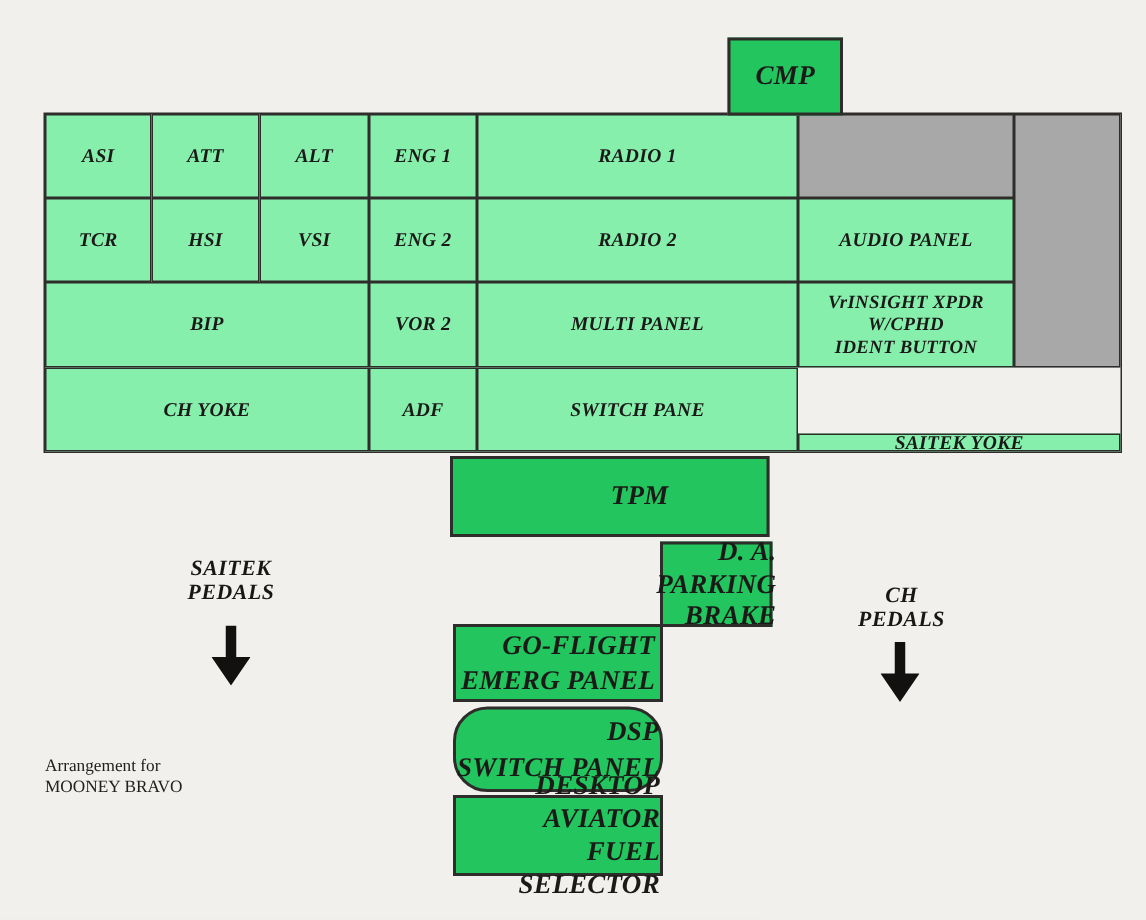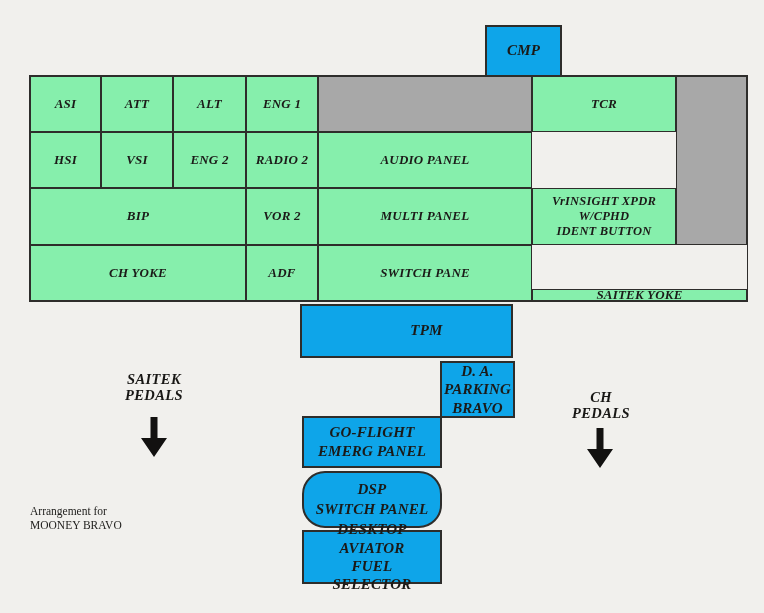--- a/index.html
+++ b/index.html
@@ -28,24 +28,24 @@
     letter-spacing:0.2px;
   }
   .cell.gray { background:#a8a8a8; }
   .cell.small { font-size:12.5px; line-height:1.22; }
   .span3 { grid-column:span 3; }
   .span2 { grid-column:span 2;margin-top:44px; }
   .gray-right-col { grid-column:7; grid-row:1 / 4; }
   
   .box {
     position:absolute; box-sizing:border-box;
-    border:2px solid #2e2d2b; background:#0ea5e9;
+    border:2px solid #2e2d2b; background:#22c55e;
     display:flex; align-items:center; justify-content:center;
-    text-align:center;
-    font-style:italic; font-weight:bold; font-size:15px; line-height:1.3;
+    text-align:right;
+    font-style:italic; font-weight:bold; font-size:18px; line-height:1.3;
     color:#1b1a18; white-space:pre-line; letter-spacing:0.2px;
   }
   #cmp-box      { left:485px; top:25px;  width:77px;  height:52px; z-index:3; }
   #tpm-box      { left:300px; top:304px; width:213px; height:54px;padding-left:40px; }
   #fsx-box      { left:302px; top:361px; width:140px; height:57px; }
   #parking-box  { left:440px; top:361px; width:75px;  height:57px; line-height:1.22; }
   #goflight-box { left:302px; top:416px; width:140px; height:52px; }
   #dsp-box      { left:302px; top:471px; width:140px; height:57px;border-radius:23px; }
   #desktop-box  { left:302px; top:530px; width:140px; height:54px; line-height:1.22; }
   
@@ -73,20 +73,21 @@
   <div class="box" id="cmp-box">CMP</div>
 
   <div id="panel-grid">
 
     <div class="cell gray gray-right-col"></div>
 
     <div class="cell">ASI</div>
     <div class="cell">ATT</div>
     <div class="cell">ALT</div>
     <div class="cell">ENG 1</div>
+    <div class="cell">RADIO 1</div>
     <div class="cell gray"></div>
 
     <div class="cell">TCR</div>
     <div class="cell">HSI</div>
     <div class="cell">VSI</div>
     <div class="cell">ENG 2</div>
     <div class="cell">RADIO 2</div>
     <div class="cell">AUDIO PANEL</div>
 
     <div class="cell span3">BIP</div>
@@ -98,21 +99,21 @@
 
     <div class="cell span3">CH YOKE</div>
     <div class="cell">ADF</div>
     <div class="cell">SWITCH PANE</div>
     <div class="cell span2">SAITEK YOKE</div>
   </div>
 
   <div class="box" id="tpm-box">TPM</div>
   <div class="box" id="parking-box">D. A.
 PARKING
-BRAVO</div>
+BRAKE</div>
   <div class="box" id="goflight-box">GO-FLIGHT
 EMERG PANEL</div>
   <div class="box" id="dsp-box">DSP
 SWITCH PANEL</div>
   <div class="box" id="desktop-box">DESKTOP AVIATOR
 FUEL
 SELECTOR</div>
 
   <div class="pedal-label" id="saitek-pedals-label">SAITEK
 PEDALS</div>

